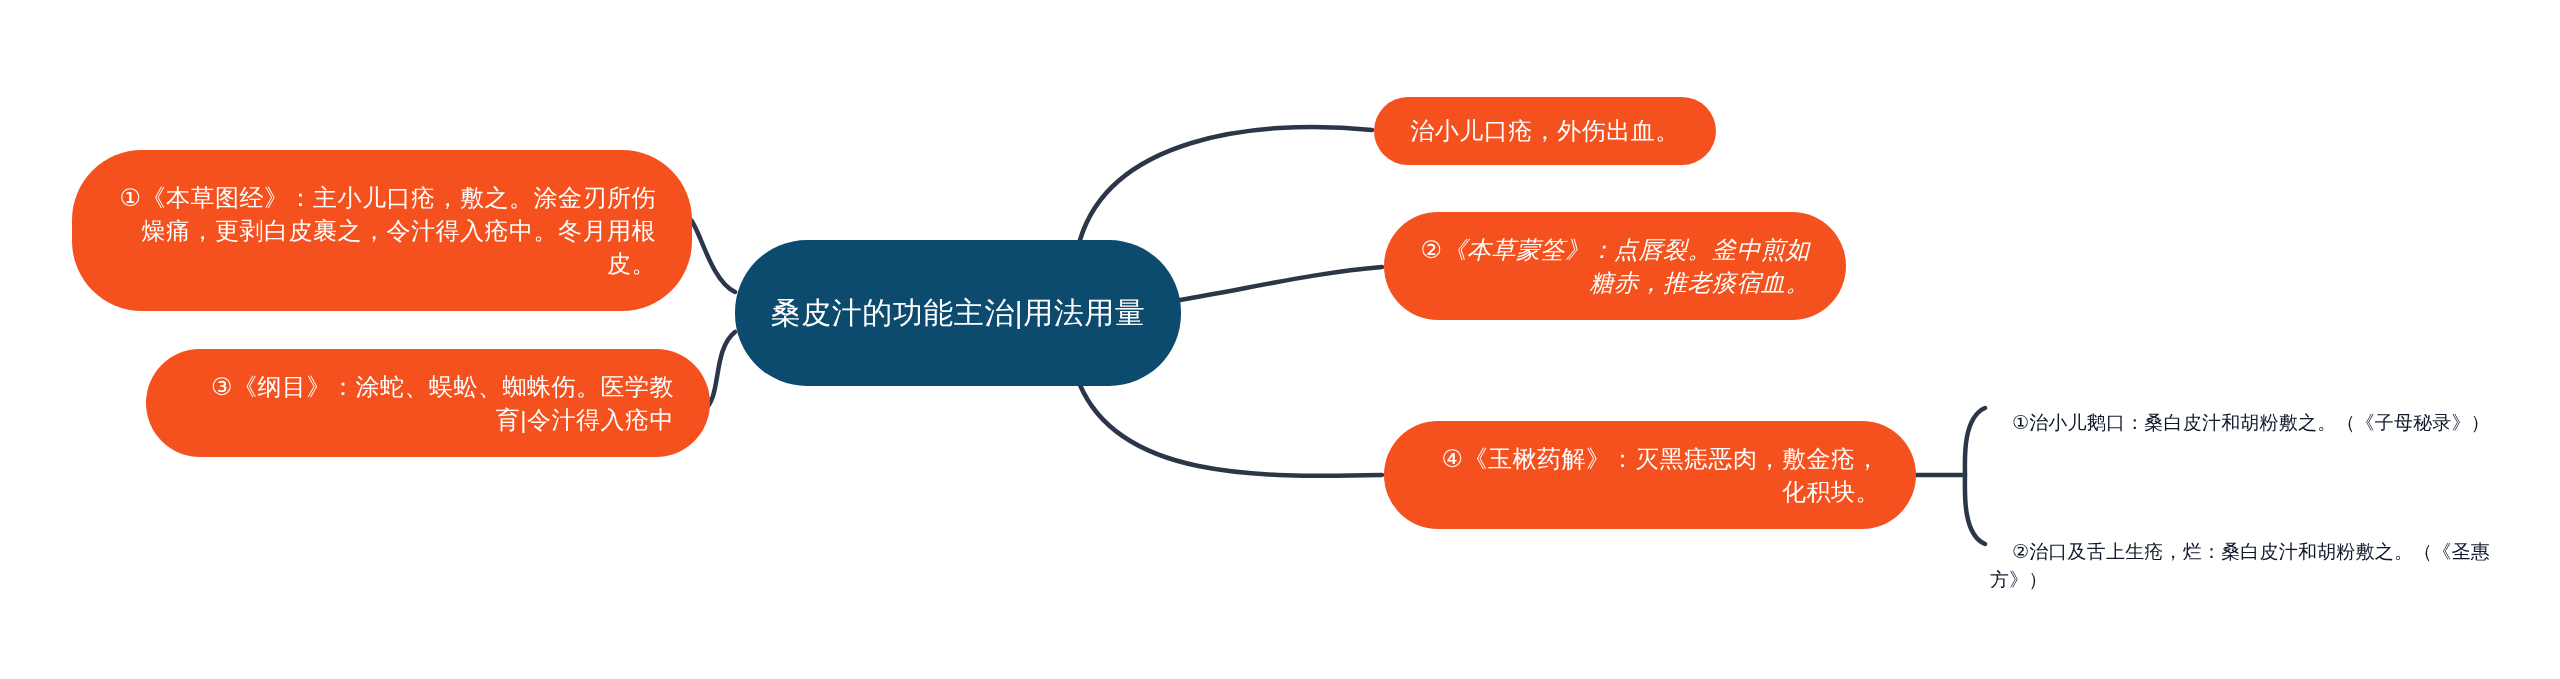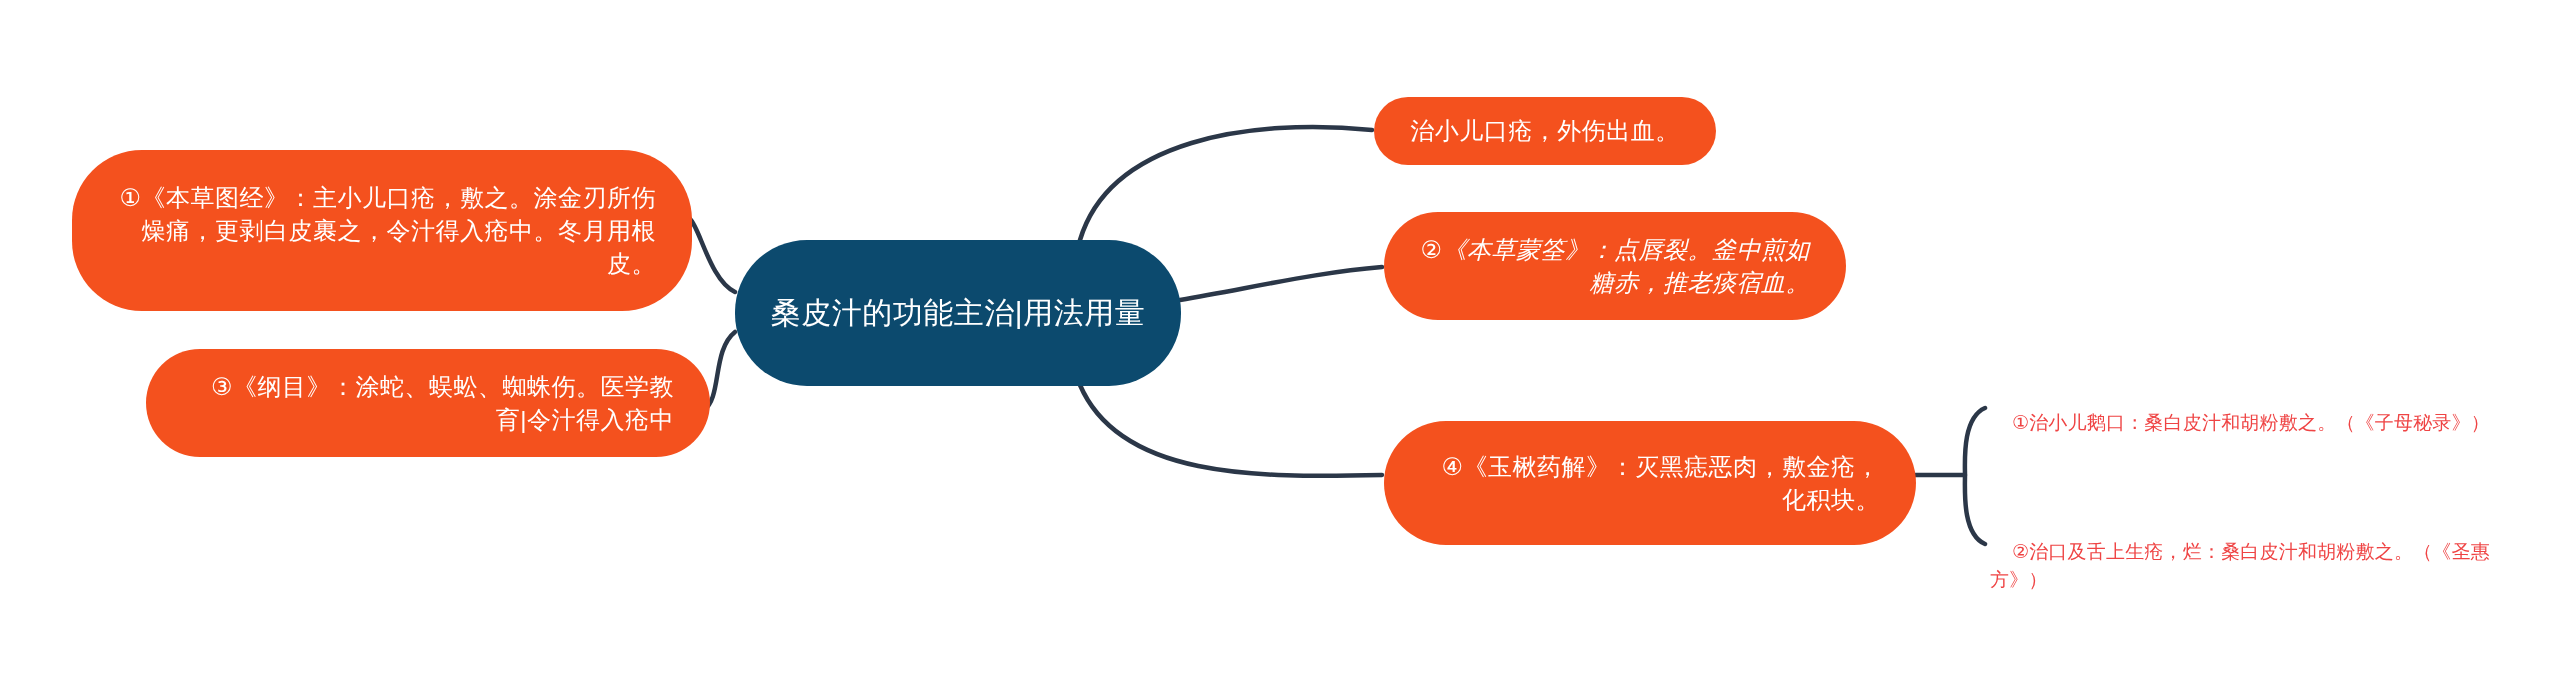--- a/index.html
+++ b/index.html
@@ -45,21 +45,21 @@
   }
   .node.branch {
     background: #f4511e;
     border-radius: 70px;
     font-size: 24px;
     padding: 10px 36px;
     text-align: right;
   }
   .leaf-text {
     position: absolute;
-    color: #ef4444;
+    color: #0f172a;
     font-size: 19px;
     line-height: 1.5;
     letter-spacing: 0.2px;
     white-space: pre-wrap;
     word-break: break-word;
     z-index: 3;
   }
 </style>
 </head>
 <body>
@@ -96,21 +96,21 @@
   </div>
 
   <div class="node branch" style="left:1374px; top:97px; width:342px; height:68px;">
     <span>治小儿口疮，外伤出血。</span>
   </div>
 
   <div class="node branch" style="left:1384px; top:212px; width:462px; height:108px;font-style:italic;">
     <span>②《本草蒙筌》：点唇裂。釜中煎如糖赤，推老痰宿血。</span>
   </div>
 
-  <div class="node branch" style="left:1384px; top:421px; width:532px; height:124px;">
+  <div class="node branch" style="left:1384px; top:421px; width:532px; height:108px;">
     <span>④《玉楸药解》：灭黑痣恶肉，敷金疮，化积块。</span>
   </div>
 
   <div class="leaf-text" style="left:1990px; top:380px; width:530px;">
     <span>①治小儿鹅口：桑白皮汁和胡粉敷之。（《子母秘录》）</span>
   </div>
 
   <div class="leaf-text" style="left:1990px; top:509px; width:545px;">
     <span>②治口及舌上生疮，烂：桑白皮汁和胡粉敷之。（《圣惠方》）</span>
   </div>

